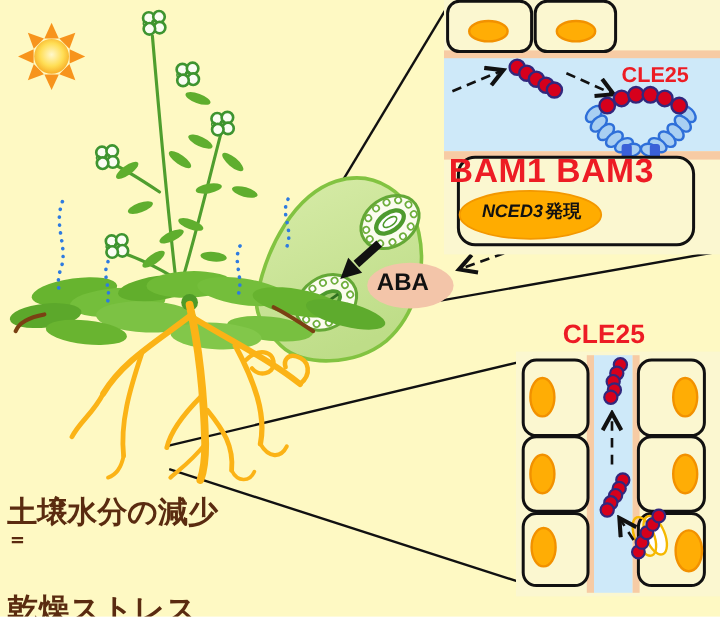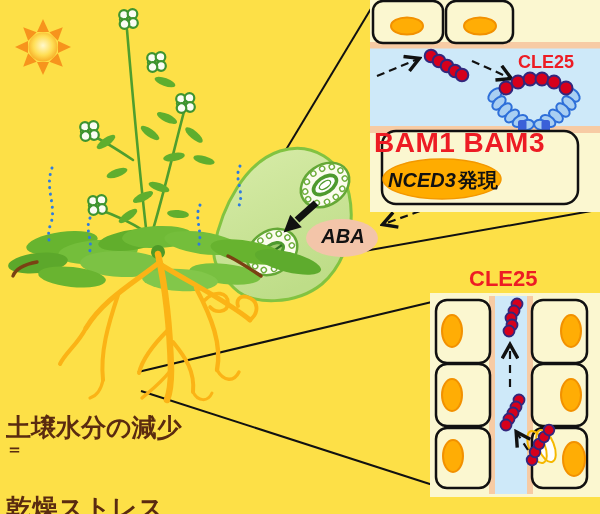--- a/index.html
+++ b/index.html
@@ -1,27 +1,27 @@
 <!DOCTYPE html>
 <html><head>
 <meta charset="utf-8">
 <style>
   html,body{margin:0;padding:0;background:#fff;}
-  #stage{position:relative;width:600px;height:514px;background:#fde047;overflow:hidden;
+  #stage{position:relative;width:600px;height:514px;background:#fef9c3;overflow:hidden;
          font-family:"Liberation Sans","DejaVu Sans",sans-serif;}
   #stage svg{position:absolute;left:0;top:0;}
   .lbl{position:absolute;white-space:nowrap;}
   .red{color:#ED1C24;font-weight:800;}
   #lbl-cle25-leaf{left:518px;top:52px;font-size:18px;}
   #lbl-bam{left:374px;top:91px;font-size:28px;letter-spacing:.5px;margin-top:36px;}
-  #lbl-nced3{left:384px;top:167px;width:118px;text-align:center;font-size:20px;
+  #lbl-nced3{left:384px;top:167px;width:118px;text-align:center;font-size:15px;
              font-weight:700;color:#111;}
   #lbl-nced3 .gene{font-style:italic;margin-right:2px;}
-  #lbl-aba{left:314px;top:225px;width:58px;text-align:center;font-size:20px;
-           font-weight:700;color:#111;font-style:italic;}
+  #lbl-aba{left:314px;top:225px;width:58px;text-align:left;font-size:20px;
+           font-weight:700;color:#111;}
   #lbl-cle25-root{left:469px;top:266px;font-size:22px;}
   #caption{left:6px;top:414px;width:210px;color:#5A2B10;
            font-weight:800;line-height:1.0;}
   #caption .c1{font-size:25px;line-height:26px;}
   #caption .c2{font-size:17px;line-height:20px;}
   #caption .c3{font-size:26px;line-height:28px;margin-top:34px;}
 </style>
 </head>
 <body>
 

